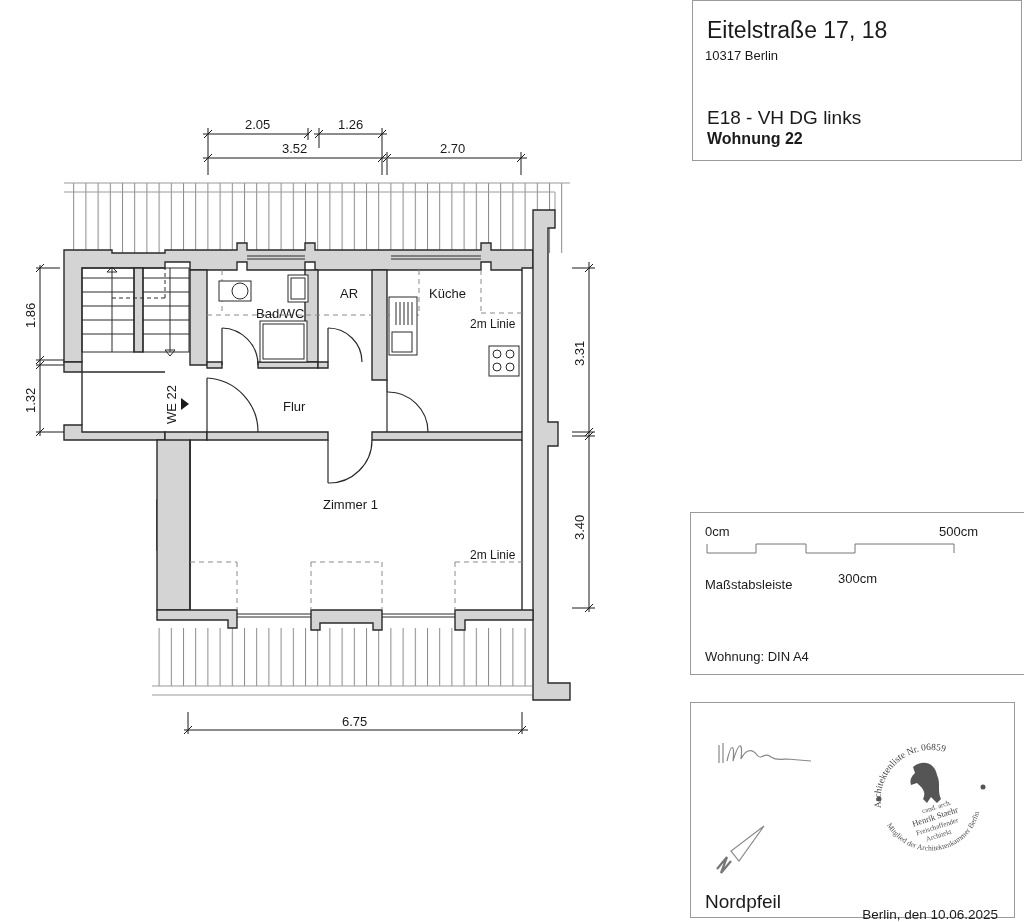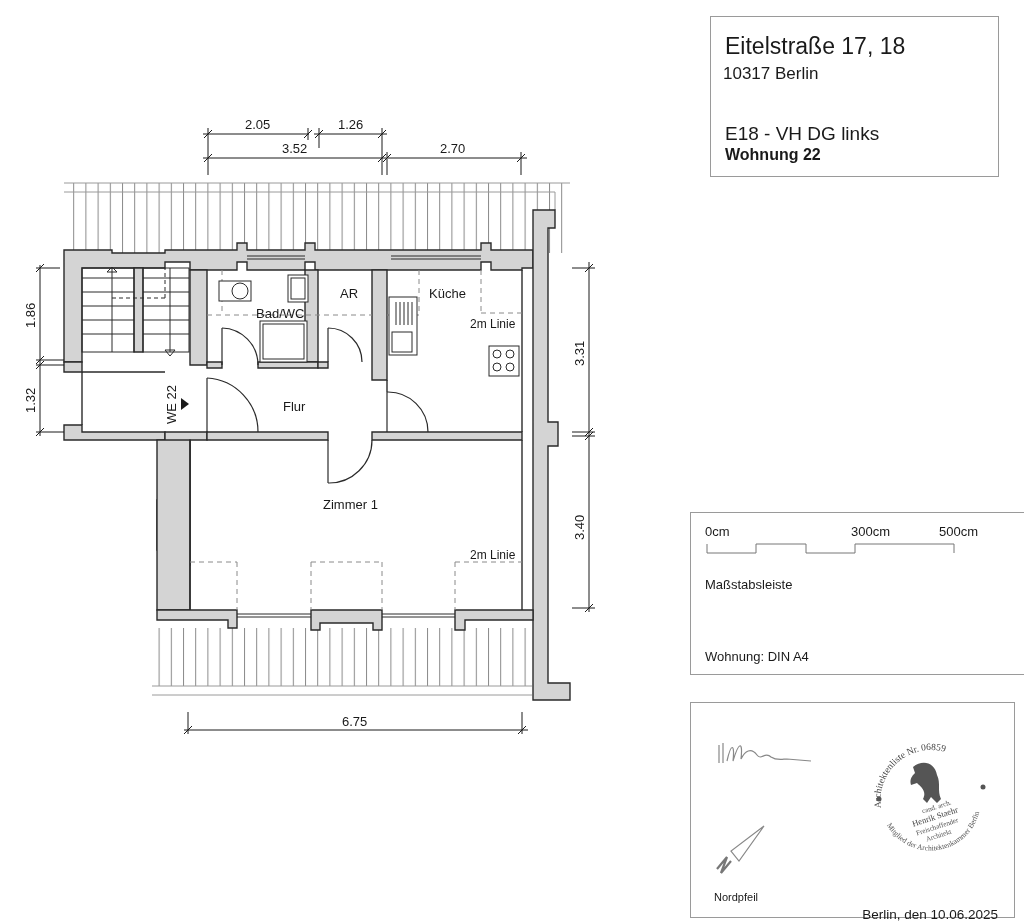--- a/index.html
+++ b/index.html
@@ -1,32 +1,32 @@
 <!DOCTYPE html>
 <html><head>
   <meta charset="utf-8">
   <style>
     html, body { margin: 0; padding: 0; background: #ffffff; }
     body { width: 1024px; height: 922px; position: relative; overflow: hidden;
            font-family: "Liberation Sans", sans-serif; color: #1a1a1a; }
     #plan { position: absolute; left: 0; top: 0; }
     .box { position: absolute; border: 1px solid #9a9a9a; background: #fff; box-sizing: border-box; }
-    #title-box { left: 710px; top: 0px; width: 289px; height: 161px; margin-top: 16px; }
+    #title-box { left: 692px; top: 0px; width: 330px; height: 161px; }
     #title-box .t1 { position: absolute; left: 14px; top: 16px; font-size: 23px; }
-    #title-box .t2 { position: absolute; left: 12px; top: 47px; font-size: 17px; }
+    #title-box .t2 { position: absolute; left: 12px; top: 47px; font-size: 13px; }
     #title-box .t3 { position: absolute; left: 14px; top: 106px; font-size: 19px; }
     #title-box .t4 { position: absolute; left: 14px; top: 129px; font-size: 16px; font-weight: bold; }
     #scale-box { left: 690px; top: 512px; width: 384px; height: 163px; }
     #scale-box .lbl { position: absolute; top: 11px; font-size: 13px; }
     #scale-box .name { position: absolute; left: 14px; top: 51px; font-size: 13px; margin-top: 13px; }
     #scale-box .note { position: absolute; left: 14px; top: 75px; font-size: 13px; line-height: 17.5px; width: 300px; }
     #scale-box .fmt { position: absolute; left: 14px; top: 136px; font-size: 13px; }
     #scale-svg { position: absolute; left: 0; top: 0; }
     #sign-box { left: 690px; top: 702px; width: 325px; height: 216px; }
-    #sign-box .nord { position: absolute; left: 14px; top: 188px; font-size: 11px; margin-left: 9px; }
+    #sign-box .nord { position: absolute; left: 14px; top: 188px; font-size: 19px; }
     #sign-box .date { position: absolute; right: 16px; top: 204px; font-size: 13.5px; }
     #sign-svg { position: absolute; left: 0; top: 0; }
     .plan-text { font-family: "Liberation Sans", sans-serif; fill: #1a1a1a; }
   </style>
 </head>
 <body>
 
 <svg id="plan" width="680" height="922" viewBox="0 0 680 922" xmlns="http://www.w3.org/2000/svg">
   <defs>
     <pattern id="hatch" x="0" y="0" width="12.2" height="200" patternUnits="userSpaceOnUse">
@@ -257,21 +257,21 @@
   <div class="t2">10317 Berlin</div>
   <div class="t3">E18 - VH DG links</div>
   <div class="t4">Wohnung 22</div>
 </div>
 
 <div id="scale-box" class="box">
   <svg id="scale-svg" width="325" height="60">
     <polyline points="16,31 16,40 65,40 65,31 115,31 115,40 164,40 164,31 263,31 263,40" fill="none" stroke="#777" stroke-width="1"></polyline>
   </svg>
   <div class="lbl" style="left:14px;">0cm</div>
-  <div class="lbl" style="left:160px;">300cm</div>
+  <div class="lbl" style="left:147px;margin-top:47px;">300cm</div>
   <div class="lbl" style="left:248px;">500cm</div>
   <div class="name">Maßstabsleiste</div>
   <div class="fmt">Wohnung: DIN A4</div>
 </div>
 
 <div id="sign-box" class="box">
   <svg id="sign-svg" width="325" height="216">
 
     <path d="M28 42 L28 60 M32 40 L32 60 M36 58 C40 40 44 40 42 58 C48 38 52 38 50 56 C54 48 60 44 66 52 C70 58 74 48 80 54 C86 58 92 56 96 56 L120 58" fill="none" stroke="#888" stroke-width="1.2"></path>
 

